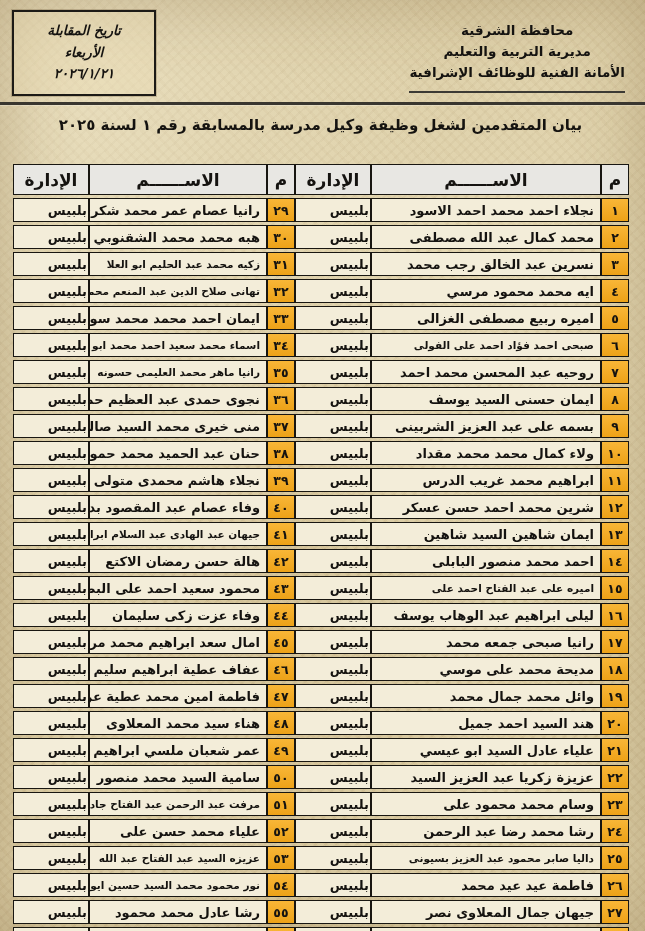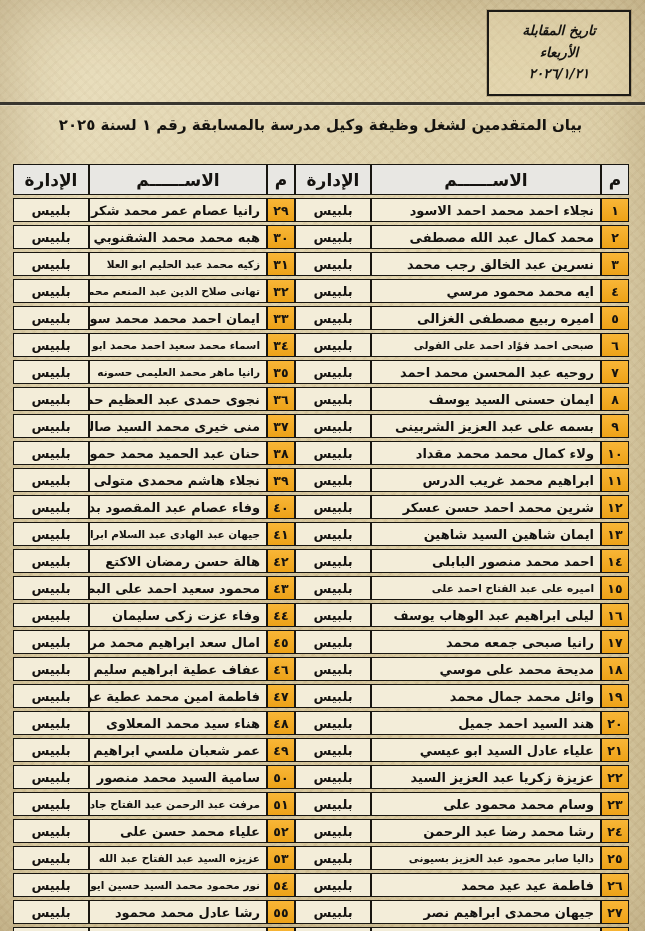--- a/index.html
+++ b/index.html
@@ -47,29 +47,34 @@
   th{
     background:#e8e7e3;height:27px;font-size:17px;text-align:center;
     font-weight:bold;
   }
   td{height:20px;font-size:13px;background:#f3edd9;}
   td.num{
     background:linear-gradient(180deg,#f8b637,#eda218);
     text-align:center;font-size:12.5px;width:28px;
   }
   td.name{text-align:right;padding:0 6px 0 2px;}
-  td.adm{text-align:center;}
+  td.adm{}
   td.small{font-size:10.5px;}
 </style>
 </head>
 <body>
 
 <div class="page">
 
   <div class="top">
+    <div class="org">
+      <div>محافظة الشرقية</div>
+      <div>مديرية التربية والتعليم</div>
+      <div>الأمانة الفنية للوظائف الإشرافية</div>
+    </div>
     <div class="datebox">
       <div>تاريخ المقابلة</div>
       <div>الأربعاء</div>
       <div>٢٠٢٦/١/٢١</div>
     </div>
   </div>
 
   <div class="rule"></div>
 
   <div class="doc-title">بيان المتقدمين لشغل وظيفة وكيل مدرسة بالمسابقة رقم ١ لسنة ٢٠٢٥</div>
@@ -297,21 +302,21 @@
         <tr>
       <td class="num">٢٦</td>
       <td class="name">فاطمة عيد عيد محمد</td>
       <td class="adm">بلبيس</td>
       <td class="num">٥٤</td>
       <td class="name small">نور محمود محمد السيد حسين ايوب</td>
       <td class="adm">بلبيس</td>
     </tr>
         <tr>
       <td class="num">٢٧</td>
-      <td class="name">جيهان محمدى ابراهيم نصر</td>
+      <td class="name">جيهان جمال المعلاوى نصر</td>
       <td class="adm">بلبيس</td>
       <td class="num">٥٥</td>
       <td class="name">رشا عادل محمد محمود</td>
       <td class="adm">بلبيس</td>
     </tr>
         <tr>
       <td class="num">٢٨</td>
       <td class="name">مروه حسن محمد حسن العليقى</td>
       <td class="adm">بلبيس</td>
       <td class="num">٥٦</td>

